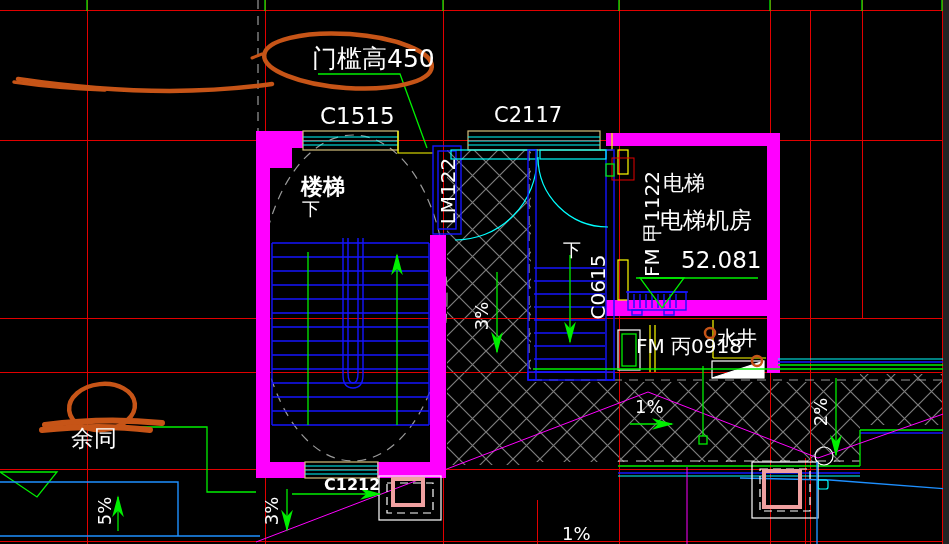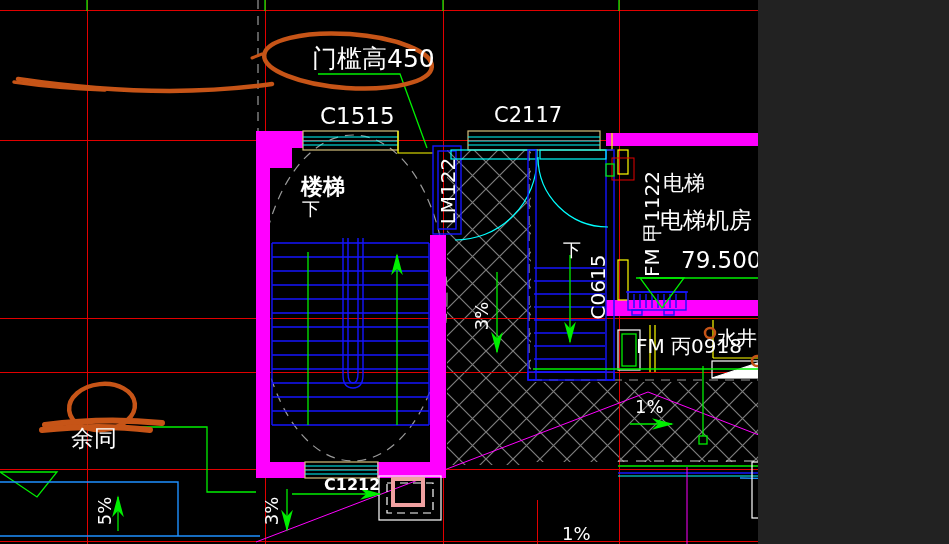--- a/index.html
+++ b/index.html
@@ -1,16 +1,16 @@
 <!DOCTYPE html>
 <html style="--grid: #e10000; --wall: #ff00ff; --stair: #1414ff; --glass: #00ffff; --arrow: #00ef00; --annotation: #c65417; --hatch: #7d7d7d; --text: #ffffff; --window_frame: #d4c07c; --drain: #f0a0a0; --aux_blue: #1e90ff; --yellow: #ffff00;"><head>
 <meta charset="utf-8">
 <style>
   html,body{margin:0;padding:0;background:#222;}
-  #canvas{position:relative;width:758px;height:544px;background:#000;overflow:hidden;
+  #canvas{position:relative;width:943px;height:544px;background:#000;overflow:hidden;
           font-family:"DejaVu Sans",sans-serif;}
   #canvas svg{position:absolute;left:0;top:0;}
   .label{position:absolute;color:var(--text);white-space:nowrap;line-height:1;
          font-family:"DejaVu Sans",sans-serif;font-weight:400;}
   .vl{transform:translate(-50%,-50%) rotate(-90deg);}
   
   .gl{stroke:var(--grid);stroke-width:1;}
   .rd{stroke:var(--grid);fill:none;}
   .wallf{fill:var(--wall);}
   .mg{stroke:var(--wall);fill:none;}
@@ -314,21 +314,21 @@
   <div class="label" id="lb-c2117">C2117</div>
   <div class="label" id="lb-stair">楼梯</div>
   <div class="label" id="lb-stair-down">下</div>
   <div class="label vl" id="lb-lm122">LM122</div>
   <div class="label vl" id="lb-slope-corr">3%</div>
   <div class="label" id="lb-room2-down">下</div>
   <div class="label vl" id="lb-c0615">C0615</div>
   <div class="label vl" id="lb-fm-jia">FM 甲1122</div>
   <div class="label" id="lb-elevator">电梯</div>
   <div class="label" id="lb-machine">电梯机房</div>
-  <div class="label" id="lb-level">79.500</div>
+  <div class="label" id="lb-level">52.081</div>
   <div class="label" id="lb-fm-bing">FM 丙0918</div>
   <div class="label" id="lb-well">水井</div>
   <div class="label" id="lb-1pc-machine">1%</div>
   <div class="label vl" id="lb-2pc">2%</div>
   <div class="label" id="lb-flue2">余同</div>
   <div class="label" id="lb-c1212">C1212</div>
   <div class="label vl" id="lb-5pc">5%</div>
   <div class="label vl" id="lb-3pc-btm">3%</div>
   <div class="label" id="lb-1pc-btm">1%</div>
 </div>

